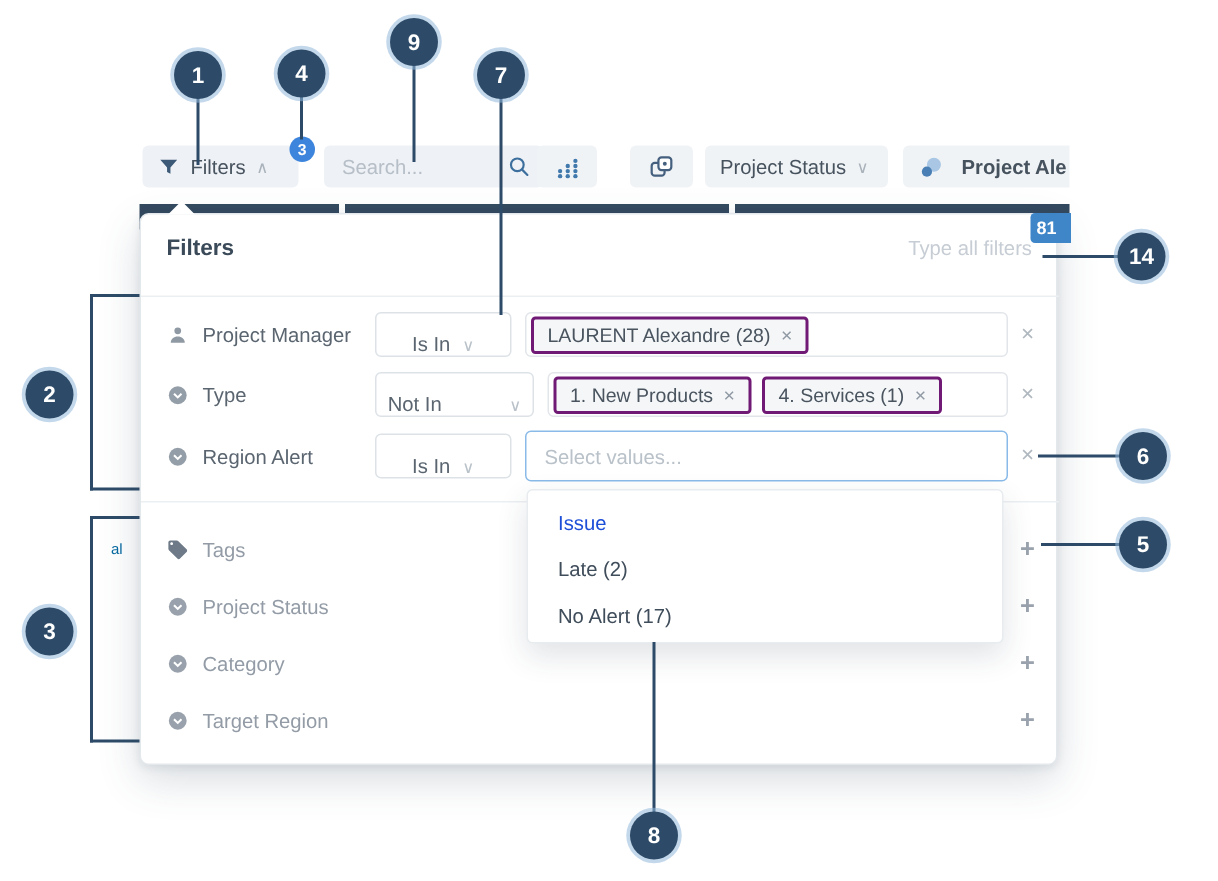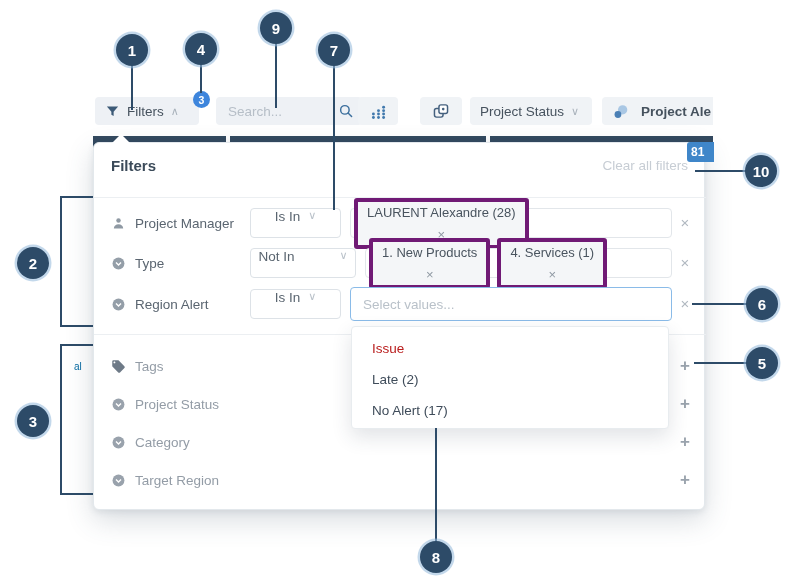--- a/index.html
+++ b/index.html
@@ -41,42 +41,42 @@
                    border-left:9px solid transparent; border-right:9px solid transparent;
                    border-bottom:9px solid #fff; }
   .panel-title { position:absolute; left:17px; top:14px; font-size:15px; font-weight:600; color:#3b4a59; }
   .clear-all { position:absolute; right:16px; top:15px; font-size:13.5px; color:#c7cdd4; cursor:pointer; }
   .hdiv { position:absolute; left:0; width:612px; height:1px; background:#eceff2; }
 
   .flabel { position:absolute; left:17px; display:flex; align-items:center; gap:9px;
             font-size:13.5px; color:#5a6570; height:30px; }
   .flabel.dim { color:#939ca6; }
   .opbtn { position:absolute; left:156px; height:30px; background:#fff; border:1px solid #dde2e7;
-           border-radius:4px; display:flex; align-items:flex-start; justify-content:center; gap:8px;
+           border-radius:4px; display:flex; align-items:flex-end; justify-content:center; gap:8px;
            font-size:13.5px; color:#5a6570; font-family:"Liberation Sans", sans-serif; cursor:pointer; }
   .opbtn .chev { color:#b9c1c9; font-size:11px; }
   .valbox { position:absolute; left:256px; width:322px; height:30px; border:1px solid #e2e6ea;
             border-radius:4px; display:flex; align-items:center; gap:7px; padding:0 3px; }
-  .chip { display:inline-flex; align-items:center; gap:7px; background:#f4f6f8; border:4px solid #701a75;
-          border-radius:3px; padding:3px 9px; font-size:13px; color:#49545f; cursor:default;flex-direction:column; }
+  .chip { display:inline-flex; align-items:center; gap:7px; background:#f4f6f8; border:2px solid #701a75;
+          border-radius:3px; padding:3px 9px; font-size:13px; color:#49545f; cursor:default; }
   .chip .x { color:#8f99a3; font-size:13px; cursor:pointer; }
   .sel-input { position:absolute; left:256px; width:322px; height:34px; border:1px solid #8abbe8;
                border-radius:4px; padding:0 12px; font-size:13.5px; color:#5a6570; outline:none;
                font-family:"Liberation Sans", sans-serif; }
   .sel-input::placeholder { color:#b9c1c9; }
   .row-x { position:absolute; left:583px; width:16px; text-align:center; color:#b0b8c0;
            font-size:15px; cursor:pointer; }
   .row-plus { position:absolute; left:583px; width:16px; text-align:center; color:#9aa3ad;
               font-size:17px; font-weight:bold; cursor:pointer; }
 
   .dropdown { position:absolute; left:257px; top:183px; width:318px; height:103px; background:#fff;
               border:1px solid #e8ecef; border-radius:4px; z-index:30;
               box-shadow:0 8px 20px rgba(40,60,80,0.14); padding-top:6px; }
   .dd-item { height:31px; line-height:31px; padding-left:20px; font-size:13.5px; color:#3f4c5a; cursor:pointer; }
-  .dd-item.muted { color:#b91c1c; }
+  .dd-item.muted { color:#1d4ed8; }
 
   
   .co { position:absolute; width:32px; height:32px; border-radius:50%; background:#2d4b68; color:#fff;
         font-size:15px; font-weight:bold; display:flex; align-items:center; justify-content:center;
         z-index:40; box-shadow:0 0 0 2.5px rgba(146,184,218,0.55); }
   .lv { position:absolute; width:2px; background:#2d4b68; z-index:39; }
   .lh { position:absolute; height:2px; background:#2d4b68; z-index:39; }
   .bracket { position:absolute; left:60px; width:34px; border:2px solid #2d4b68; border-right:none; z-index:5; }
 
   svg { display:block; }
@@ -158,21 +158,21 @@
   <div class="badge-3" style="background:#3d85dc;">3</div>
 
   <div class="dark-bar" style="left:93px; width:133px;"></div>
   <div class="dark-bar" style="left:230px; width:256px;"></div>
   <div class="dark-bar" style="left:490px; width:223px;"></div>
   <div class="badge-81" style="background:#3f86c9;text-align:right;">81</div>
 
   <div class="panel-pointer"></div>
   <div class="panel">
     <div class="panel-title">Filters</div>
-    <div class="clear-all">Clear all filters</div>
+    <div class="clear-all">Type all filters</div>
     <div class="hdiv" style="top:54px;"></div>
 
     <div class="flabel" style="top:65px;">
       <span>
         <svg width="15" height="15" viewBox="0 0 24 24" fill="#8f99a3">
           <circle cx="12" cy="7.2" r="3.6"></circle>
             <path d="M4.5 20c0-4.2 3.3-6.8 7.5-6.8s7.5 2.6 7.5 6.8z"></path>
         </svg>
       </span>
       <span>Project Manager</span>
@@ -314,16 +314,16 @@
   <div class="co" style="left:318px; top:34px;">
       <span>7</span>
     </div>
   <div class="co" style="left:420px; top:541px;">
       <span>8</span>
     </div>
   <div class="co" style="left:260px; top:12px;">
       <span>9</span>
     </div>
   <div class="co" style="left:745px; top:155px;">
-      <span>10</span>
+      <span>14</span>
     </div>
 
 </div>
 
 </body></html>

